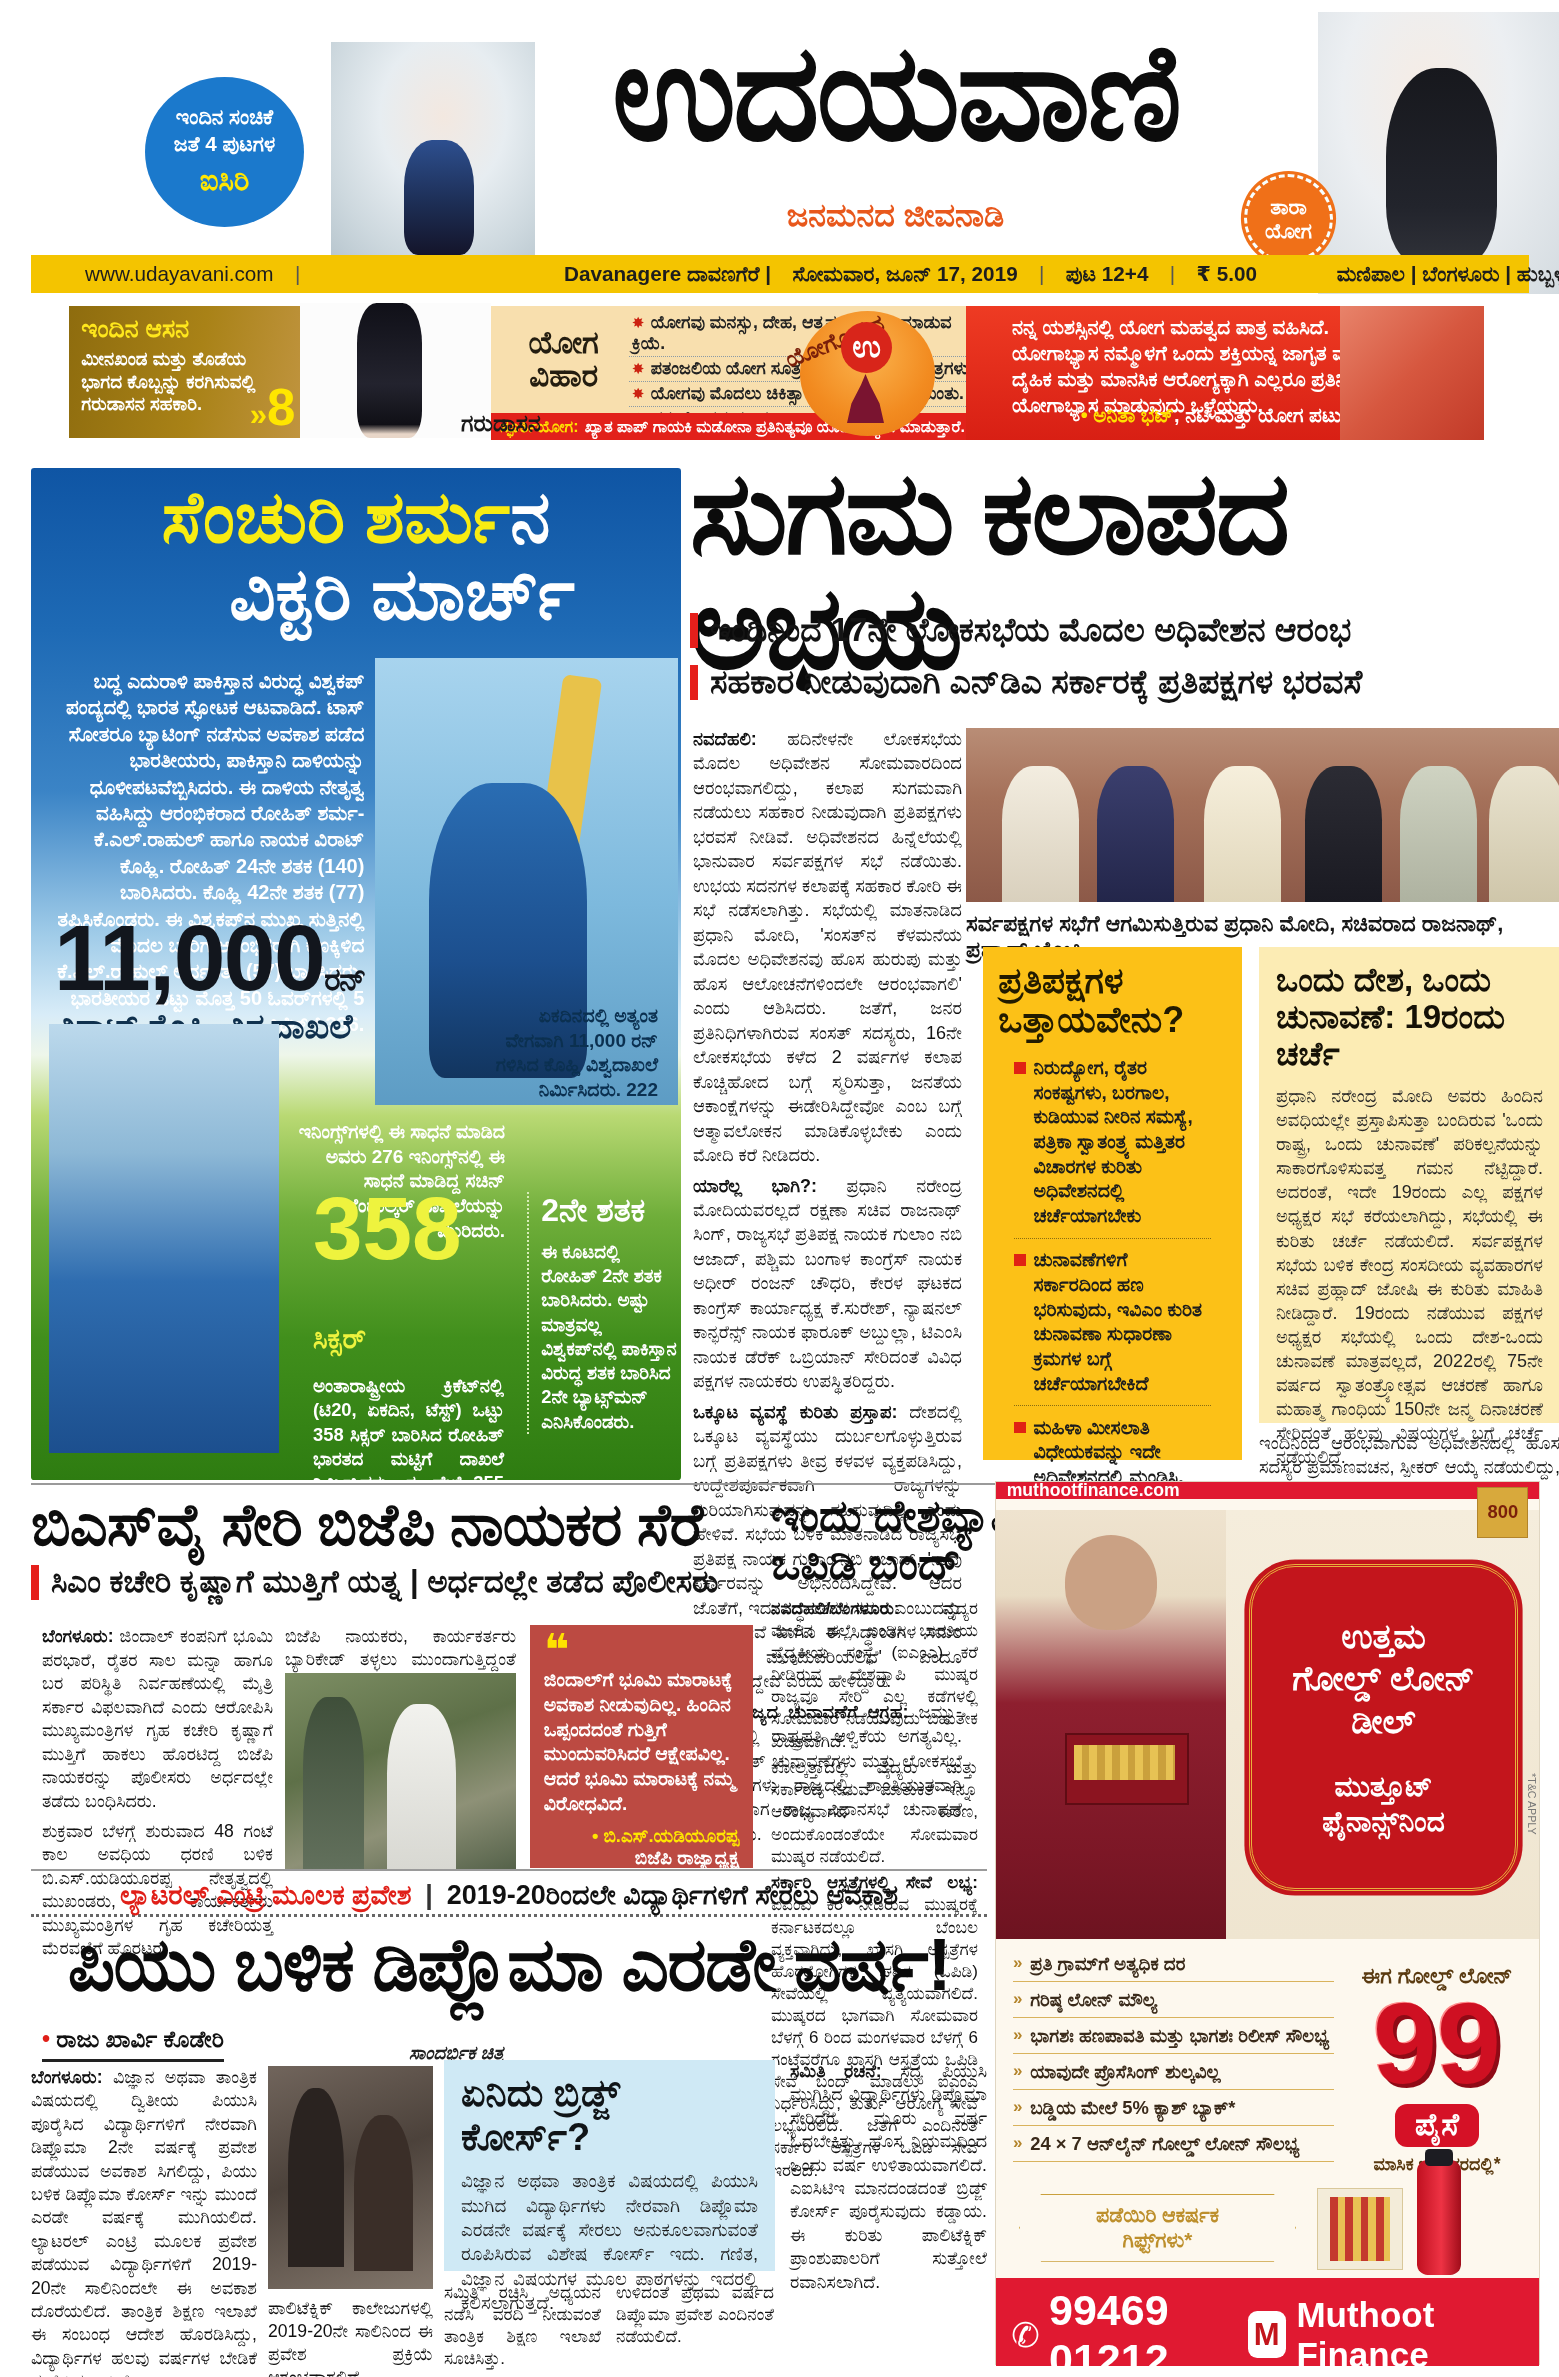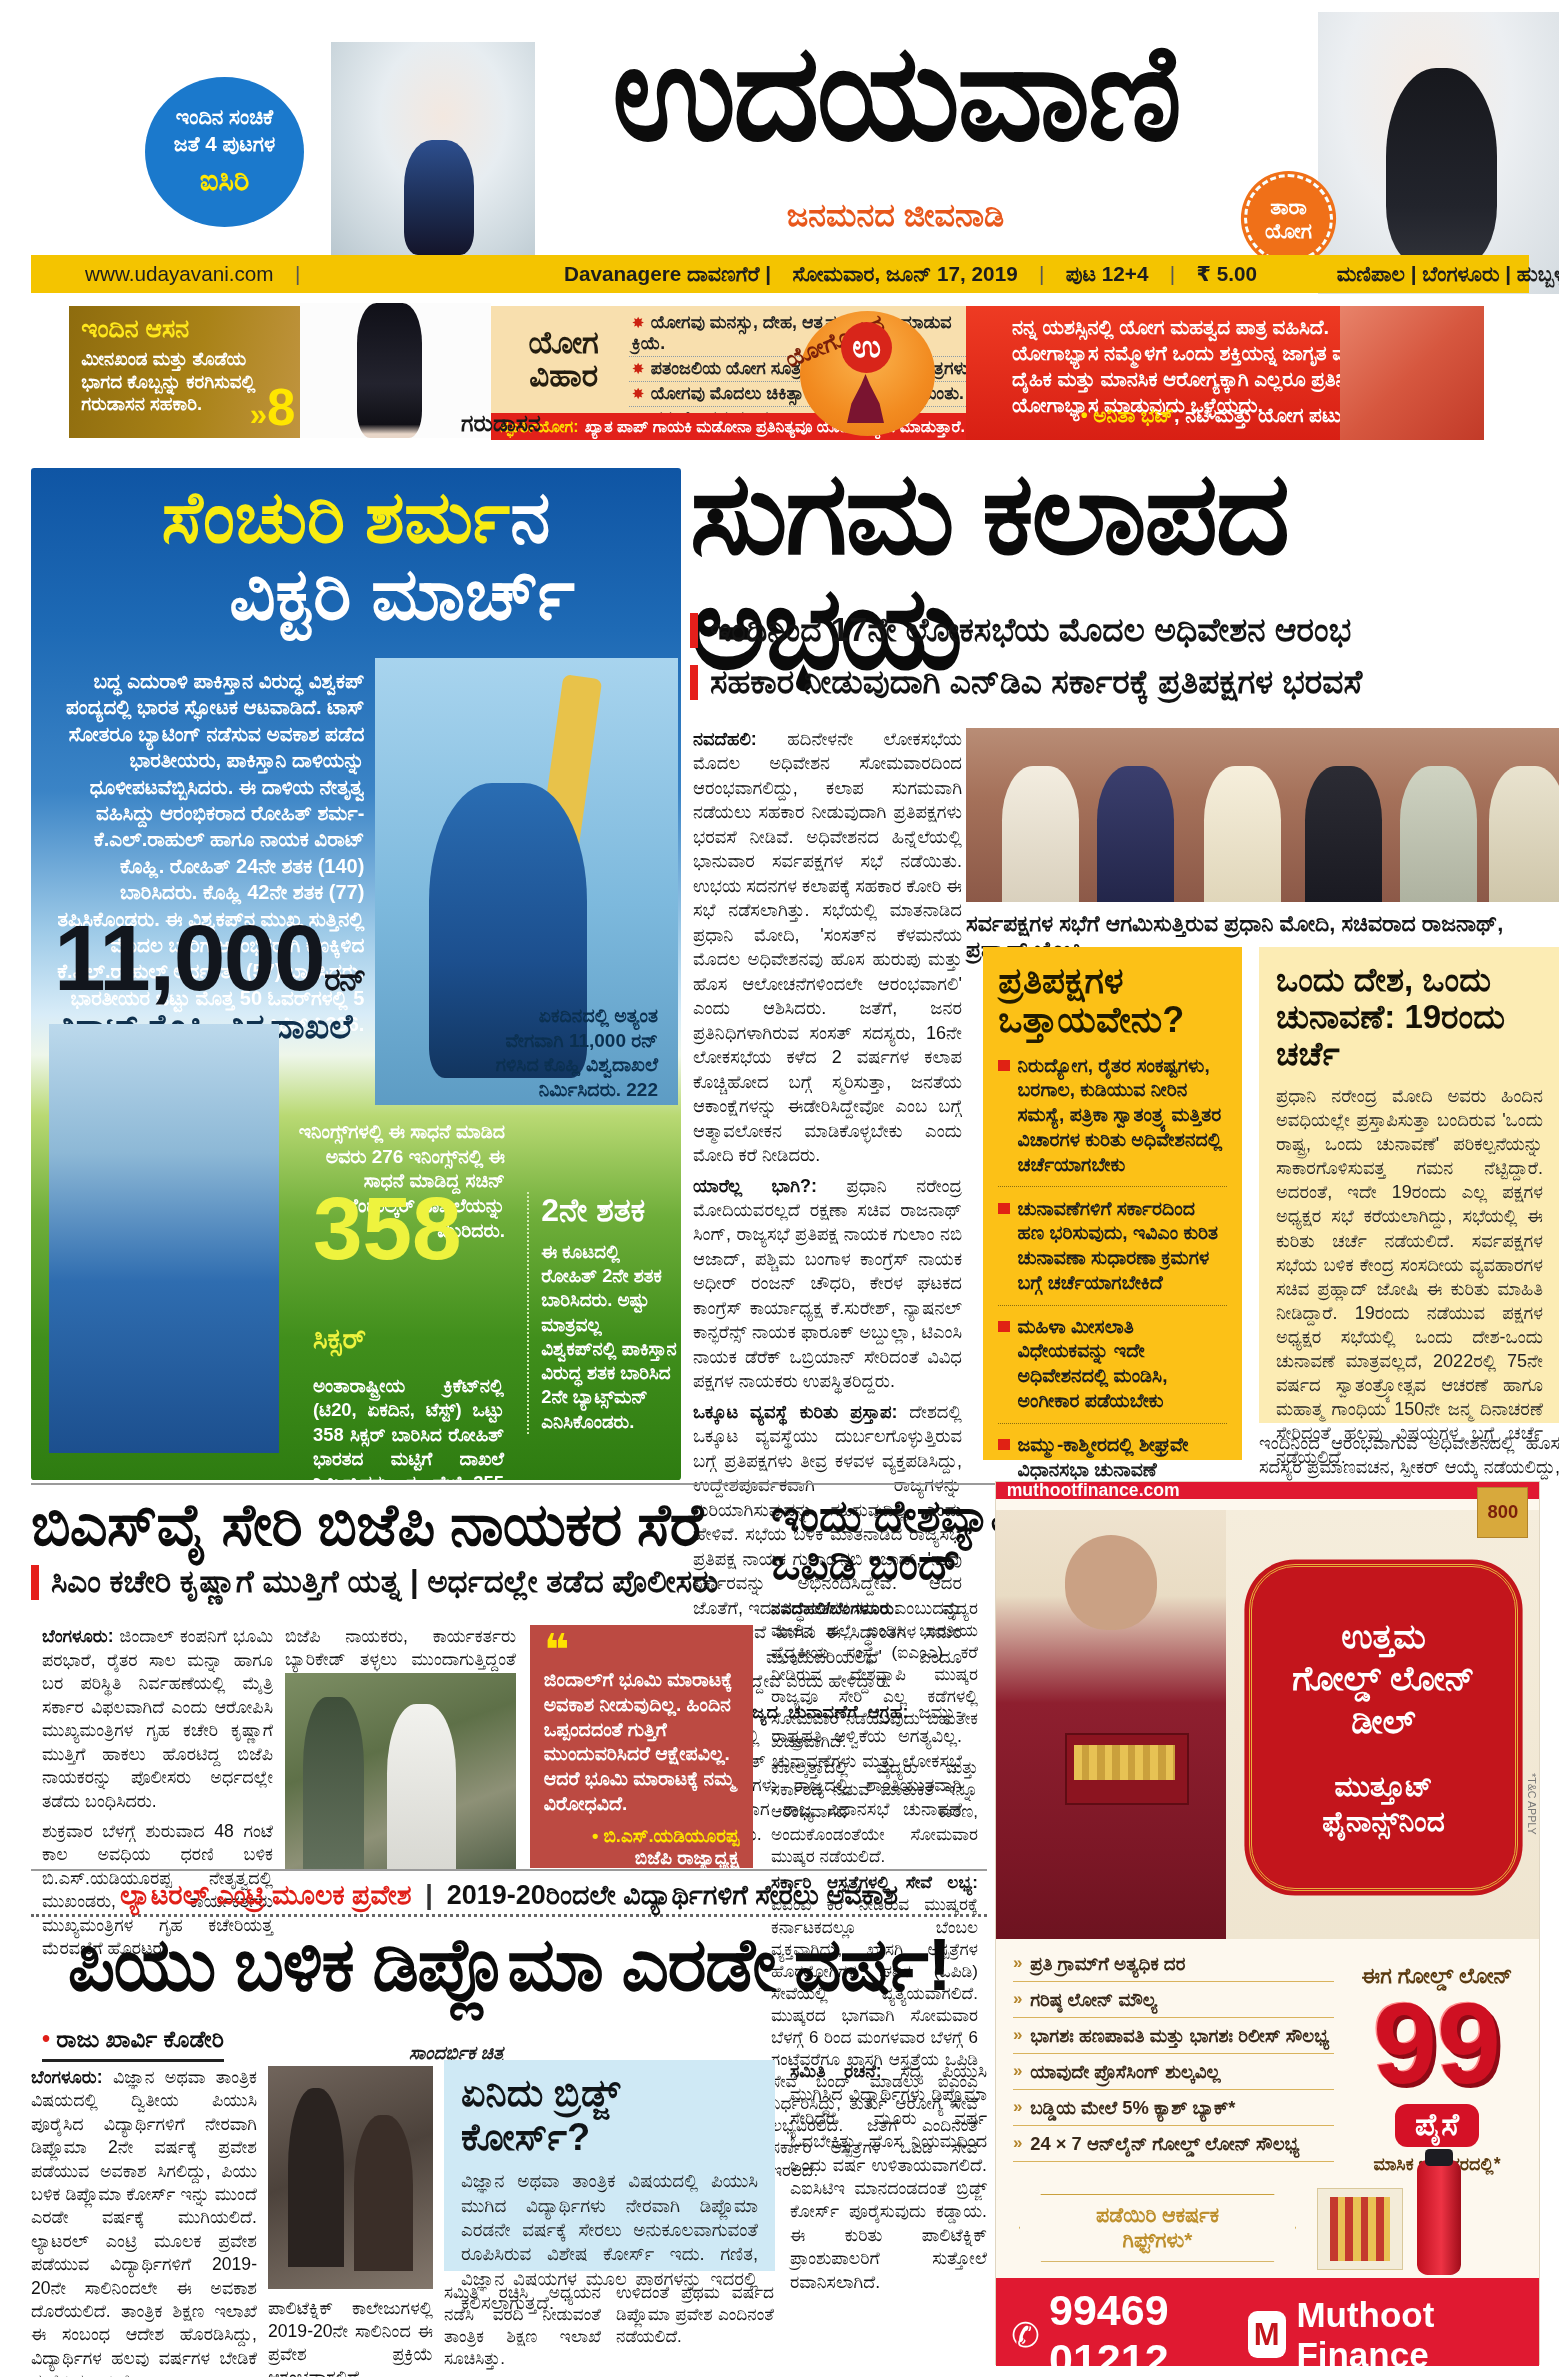--- a/index.html
+++ b/index.html
@@ -110,21 +110,21 @@
   .sh2{left:690px;top:663px;width:869px;}
   .parl-col1{left:693px;top:727px;width:269px;height:754px;font-size:18px;line-height:1.36;color:#131313;}
   .parl-col1 p{margin:0 0 6.1px 0;}
   .parl-col1 .lead{font-weight:900;}
   .modi-photo{left:966px;top:728px;width:594px;height:174px;
     background:linear-gradient(180deg,#b98d76 0%,#a5715a 40%,#8c5948 100%);}
   .modi-photo .fig{position:absolute;bottom:0;width:13%;height:78%;background:linear-gradient(180deg,#f3ede0,#d9d0bd);border-radius:40% 40% 0 0;}
   .modi-caption{left:966px;top:911px;width:594px;font-size:22px;font-weight:900;color:#171717;}
   .opp-box{left:983px;top:947px;width:259px;height:513px;background:#fcc117;box-sizing:border-box;padding:13.8px 15.3px;}
   .opp-box .t{font-size:36px;font-weight:900;color:#221b00;line-height:1.1;margin-bottom:13.8px;}
-  .opp-box ul{list-style:none;margin:0;padding:0;}
+  .opp-box ul{list-style:none;margin:16px;padding:0;}
   .opp-box li{font-size:19px;font-weight:bold;color:#1d1d1d;line-height:1.3;padding:9.2px 0;border-top:1.5px dotted #8a6d12;display:flex;}
   .opp-box li:first-child{border-top:none;padding-top:0;}
   .opp-box li .sq{width:11.5px;height:11.5px;background:#e02214;margin:6.1px 7.7px 0 0;flex:0 0 auto;}
   .one-box{left:1259px;top:947px;width:301px;height:476px;background:#fcecb4;box-sizing:border-box;padding:15.3px 17px;}
   .one-box .t{font-size:33px;font-weight:900;color:#151106;line-height:1.12;margin-bottom:10.7px;}
   .one-box .x{font-size:18px;color:#242424;line-height:1.34;}
   .session-note{left:1259px;top:1432px;width:301px;font-size:18px;line-height:1.32;color:#131313;}
   .hdiv1{left:31px;top:1483px;width:1498px;height:1.5px;background:#9a9a9a;}
   .hdiv2{left:31px;top:1869px;width:956px;height:1.5px;background:#9a9a9a;}
   

